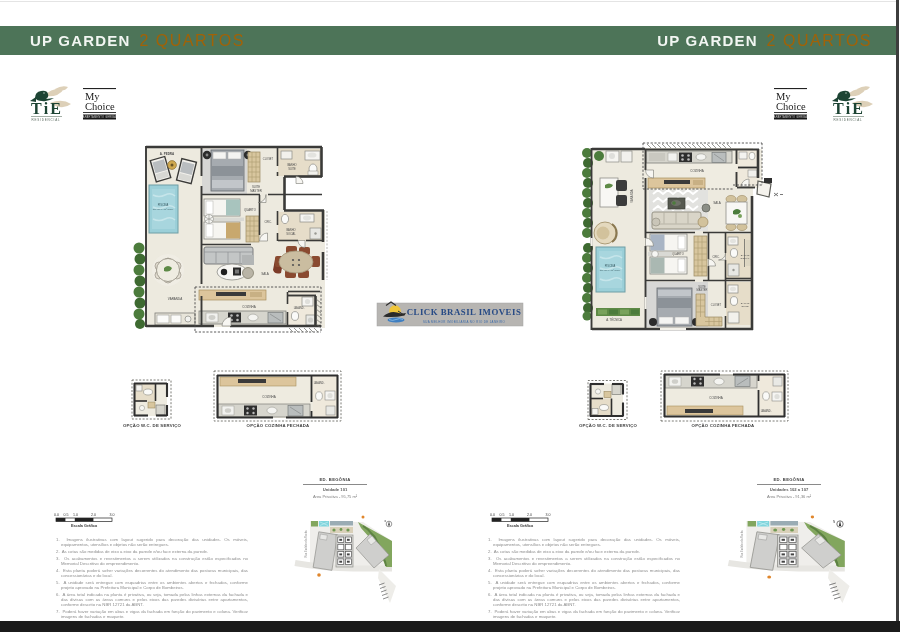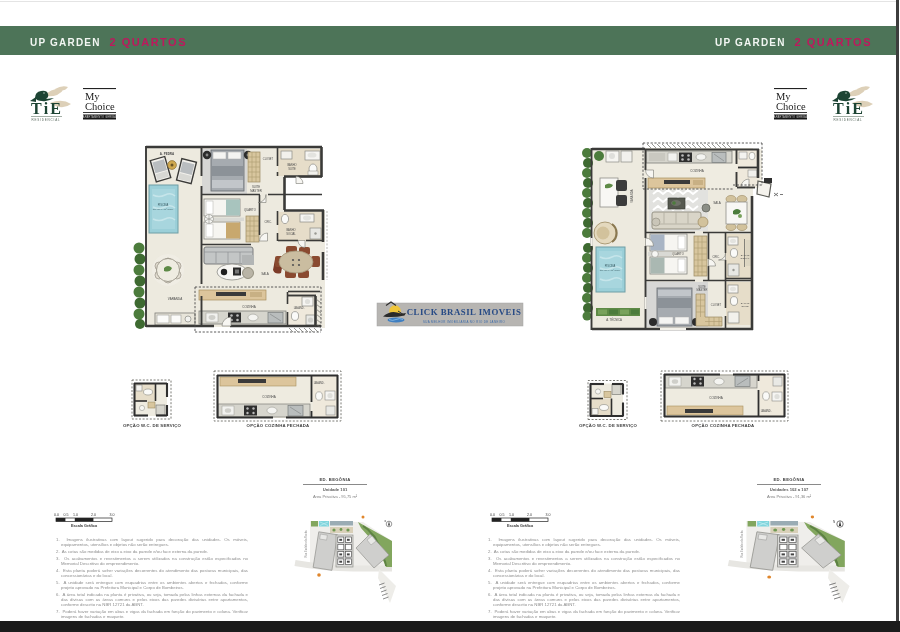--- a/index.html
+++ b/index.html
@@ -1,18 +1,18 @@
 <!DOCTYPE html>
 <html><head><meta charset="utf-8">
 <style>
 html,body{margin:0;padding:0;width:900px;height:632px;background:#fff;overflow:hidden}
 body{font-family:"Liberation Sans",sans-serif;position:relative}
 .abs{position:absolute}
-.hdr-sm{font-size:10px;font-weight:bold;letter-spacing:1.2px;color:#f2f6f2}
-.hdr-lg{font-size:11px;font-weight:bold;letter-spacing:1.5px;color:#be185d}
+.hdr-sm{font-size:15px;font-weight:bold;letter-spacing:1.2px;color:#f2f6f2}
+.hdr-lg{font-size:16px;font-weight:normal;letter-spacing:1.5px;color:#a16207}
 .optlbl{font-size:4.3px;font-weight:bold;letter-spacing:.2px;color:#3d3d3d;text-align:center}
 .beg{text-align:center;color:#4a4a4a}
 .disc{font-size:4.3px;line-height:1.22;color:#8d8d8d;text-align:justify}
 .disc p{margin:0 0 1.5px 0;padding-left:5px;text-indent:-5px}
 </style></head>
 <body>
 
 <div class="abs" style="left:0;top:1px;width:897px;height:1px;background:#e4e4e4"></div>
 
 <div class="abs" style="left:896px;top:0;width:2.5px;height:632px;background:#3d3d3d"></div>

